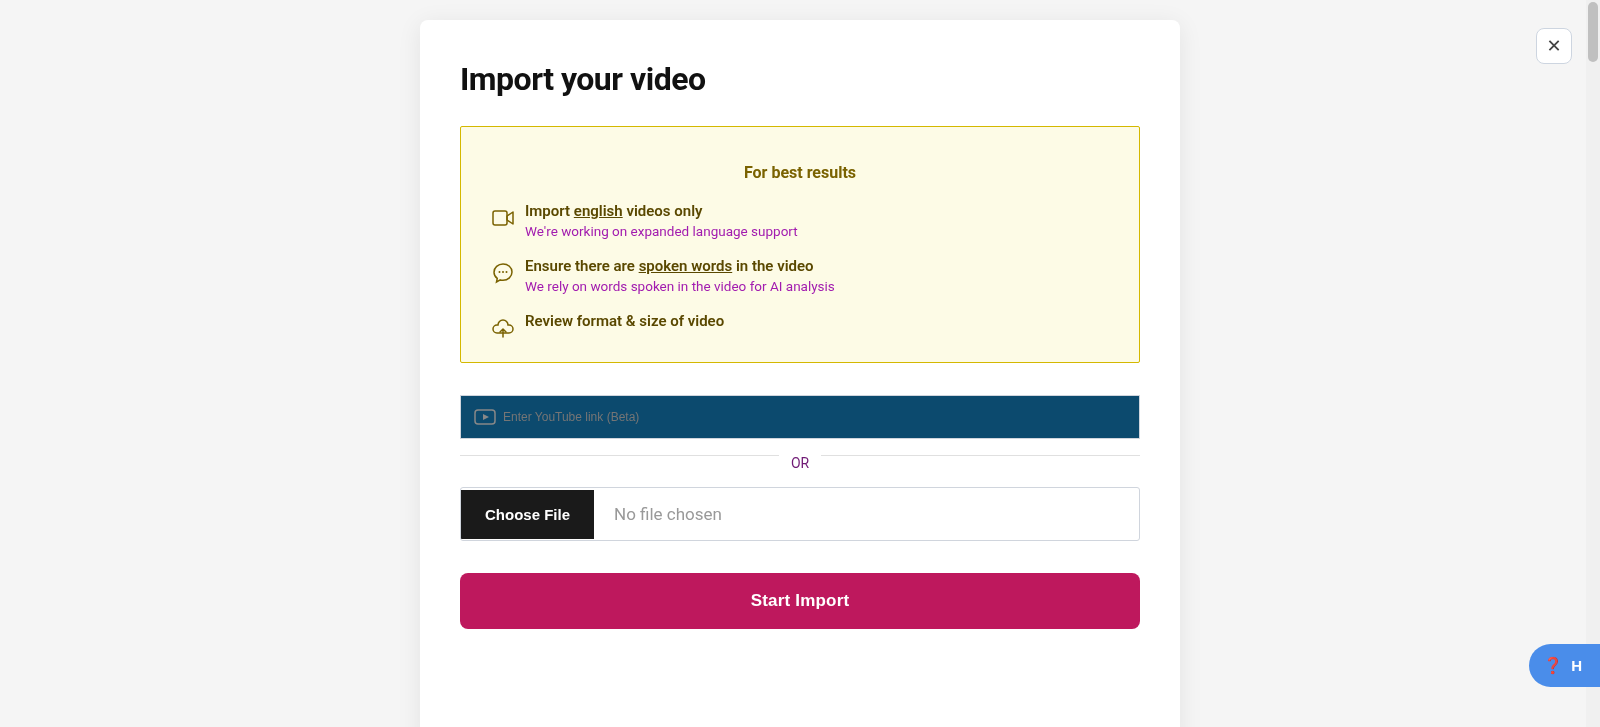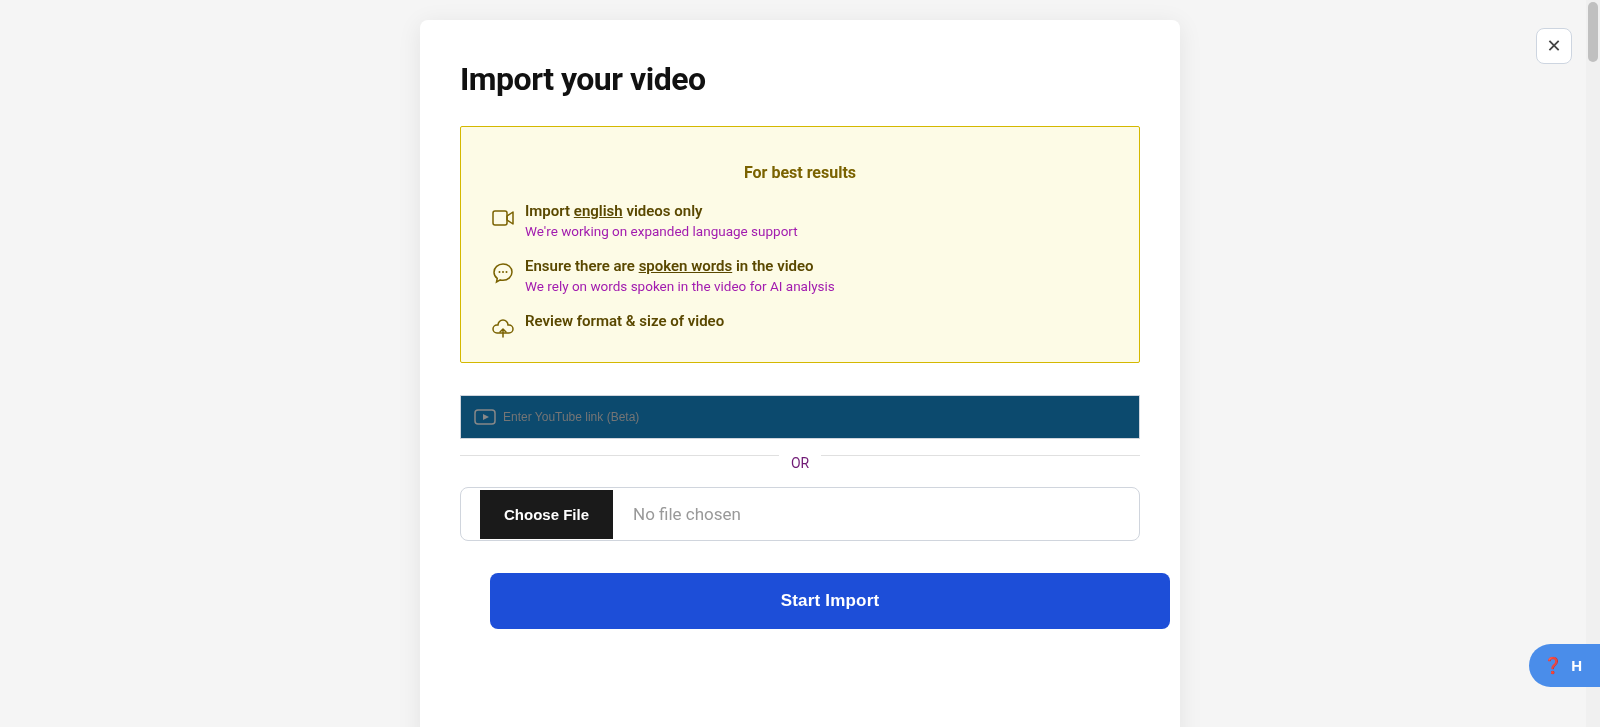--- a/index.html
+++ b/index.html
@@ -153,25 +153,24 @@
       content: '';
       flex: 1;
       height: 1px;
       background: #e0e0e0;
     }
 
     .file-input-row {
       display: flex;
       align-items: center;
       border: 1.5px solid #d0d5dd;
-      border-radius: 8px;
+      border-radius: 3px;
       overflow: hidden;
       margin-bottom: 32px;
       background: #fff;
-      padding-left: 19px;
     }
 
     .choose-file-btn {
       background: #1a1a1a;
       color: #fff;
       border: none;
       padding: 16px 24px;
       font-size: 15px;
       font-weight: 600;
       cursor: pointer;
@@ -182,29 +181,28 @@
     .no-file-label {
       padding: 16px 20px;
       color: #999;
       font-size: 17px;
       flex: 1;
     }
 
     .start-import-btn {
       width: 100%;
       padding: 18px;
-      background: #1d4ed8;
+      background: #be185d;
       color: #fff;
       border: none;
       border-radius: 8px;
       font-size: 17px;
       font-weight: 600;
       cursor: pointer;
       letter-spacing: 0.2px;
-      margin-left: 30px;
     }
 
     .help-btn {
       position: fixed;
       bottom: 40px;
       right: 0;
       background: #4a8dea;
       color: #fff;
       border: none;
       border-radius: 30px 0 0 30px;

